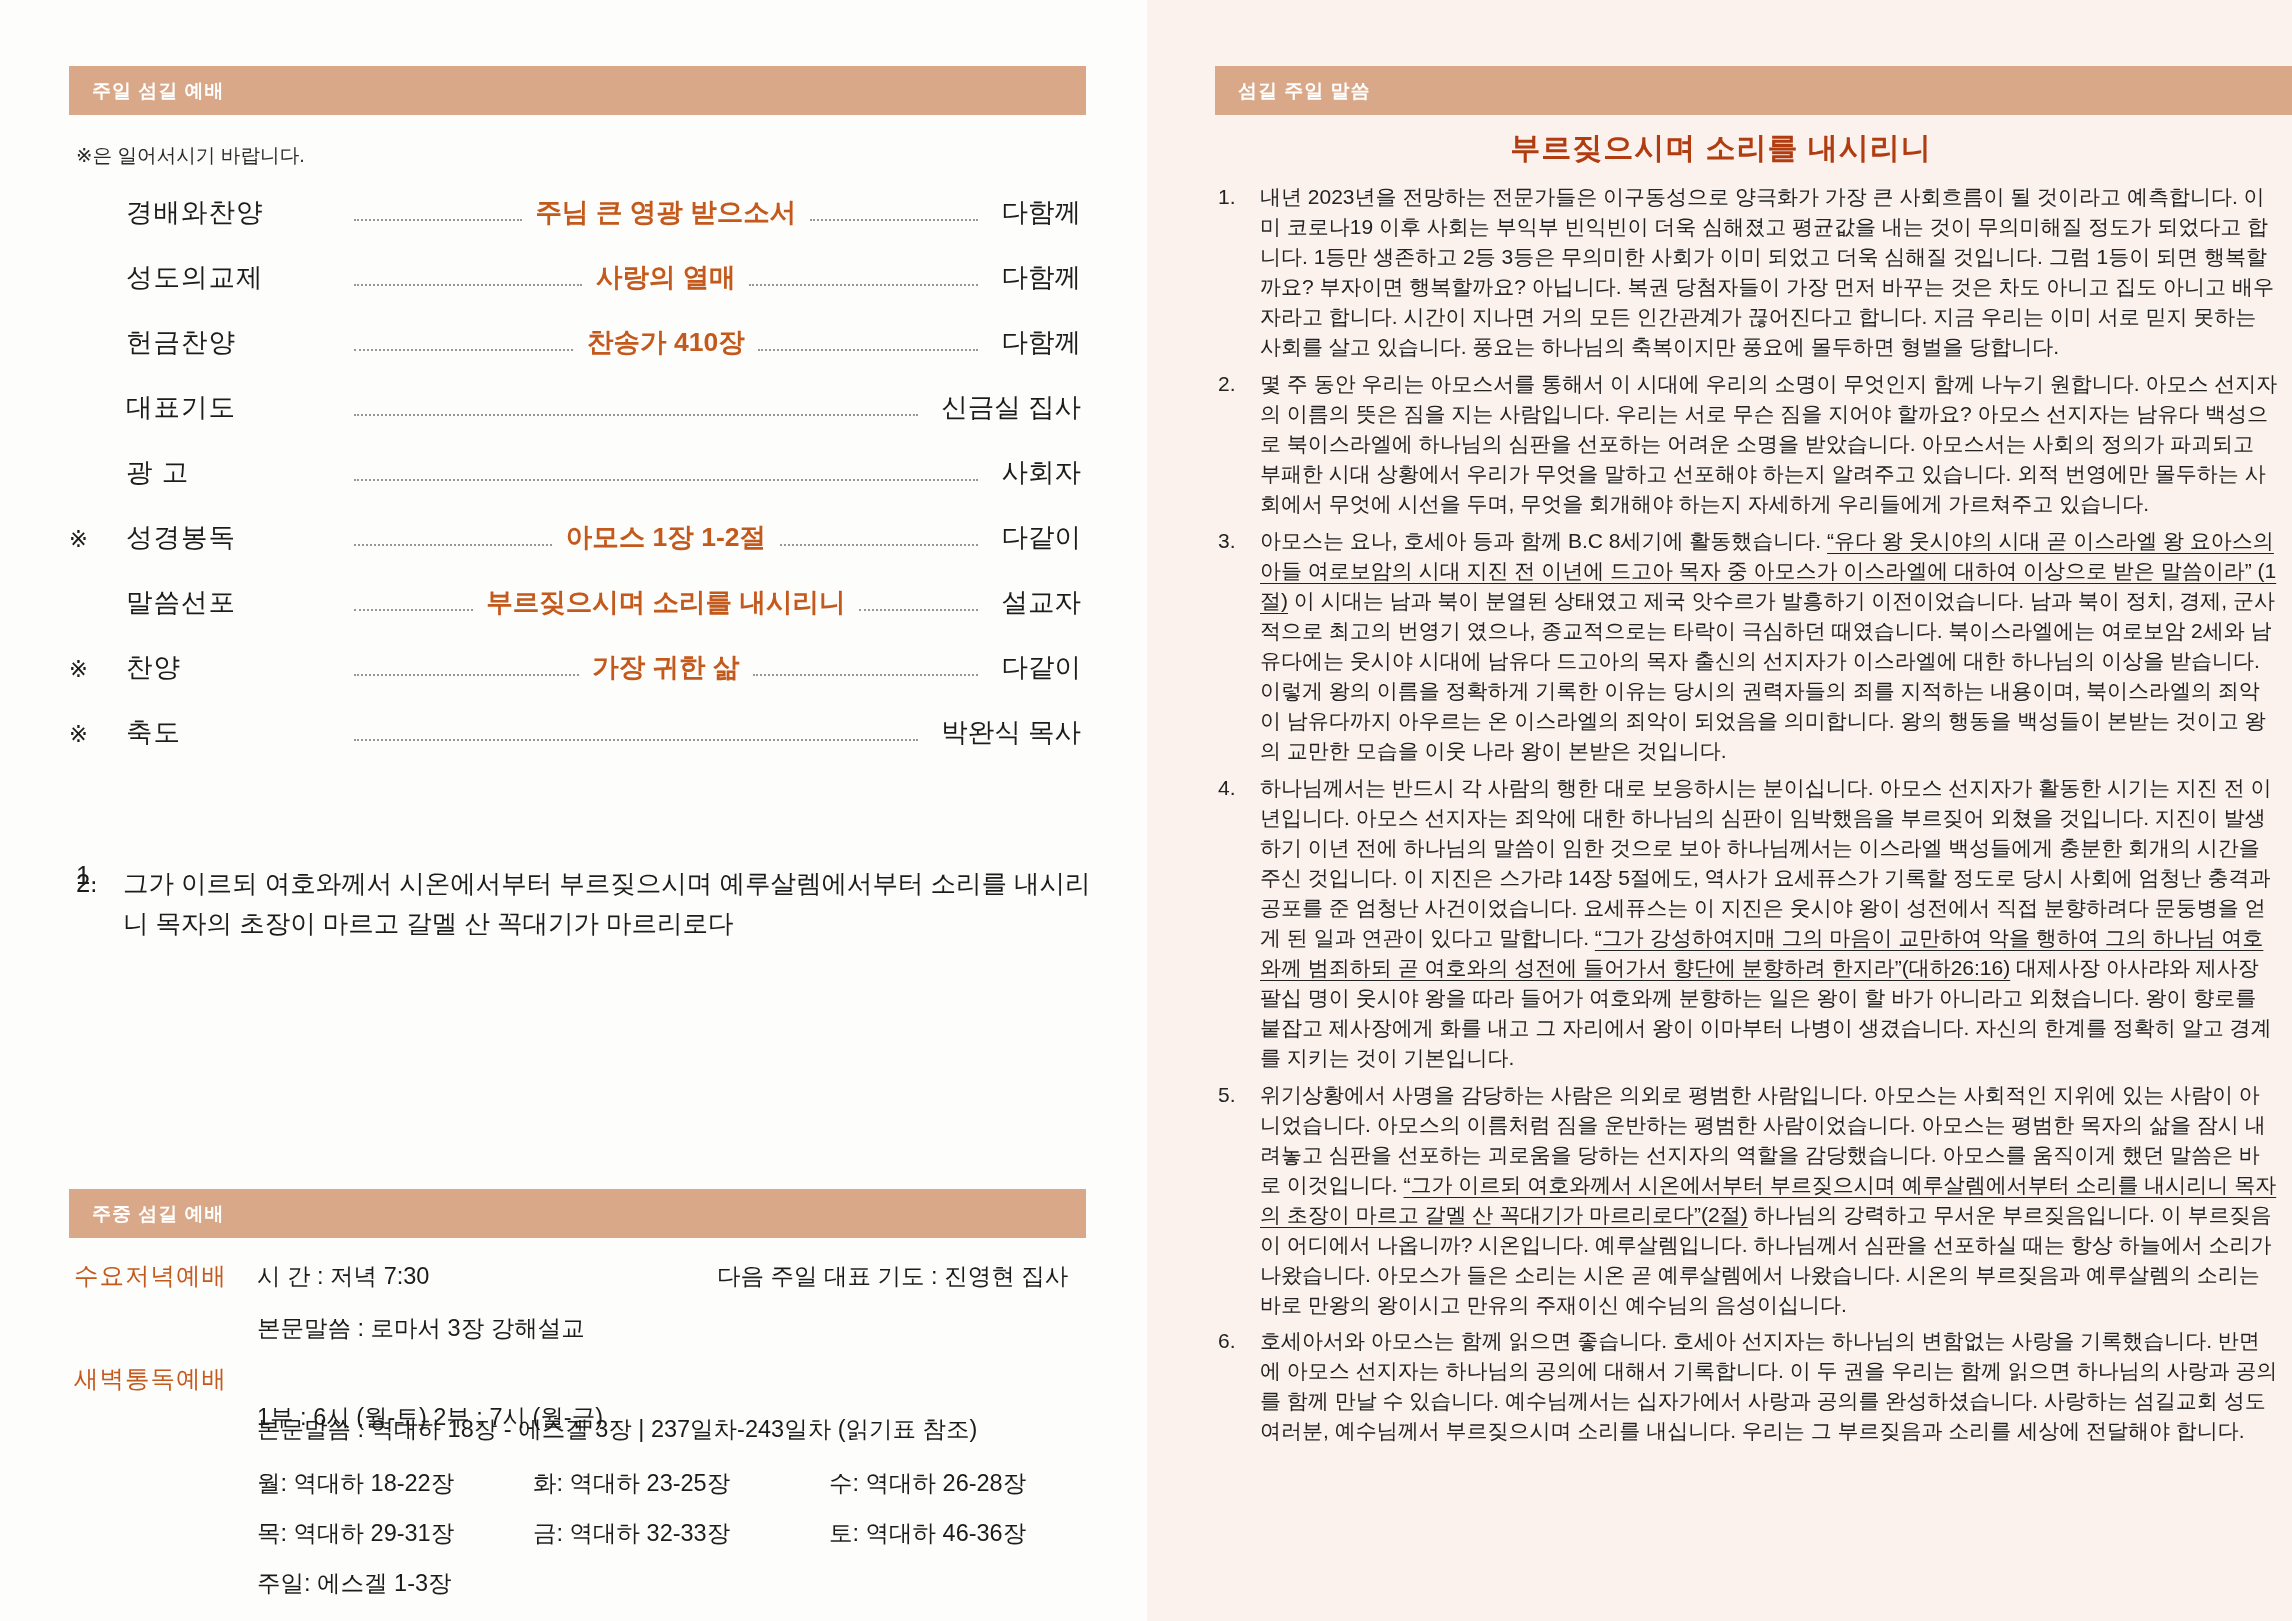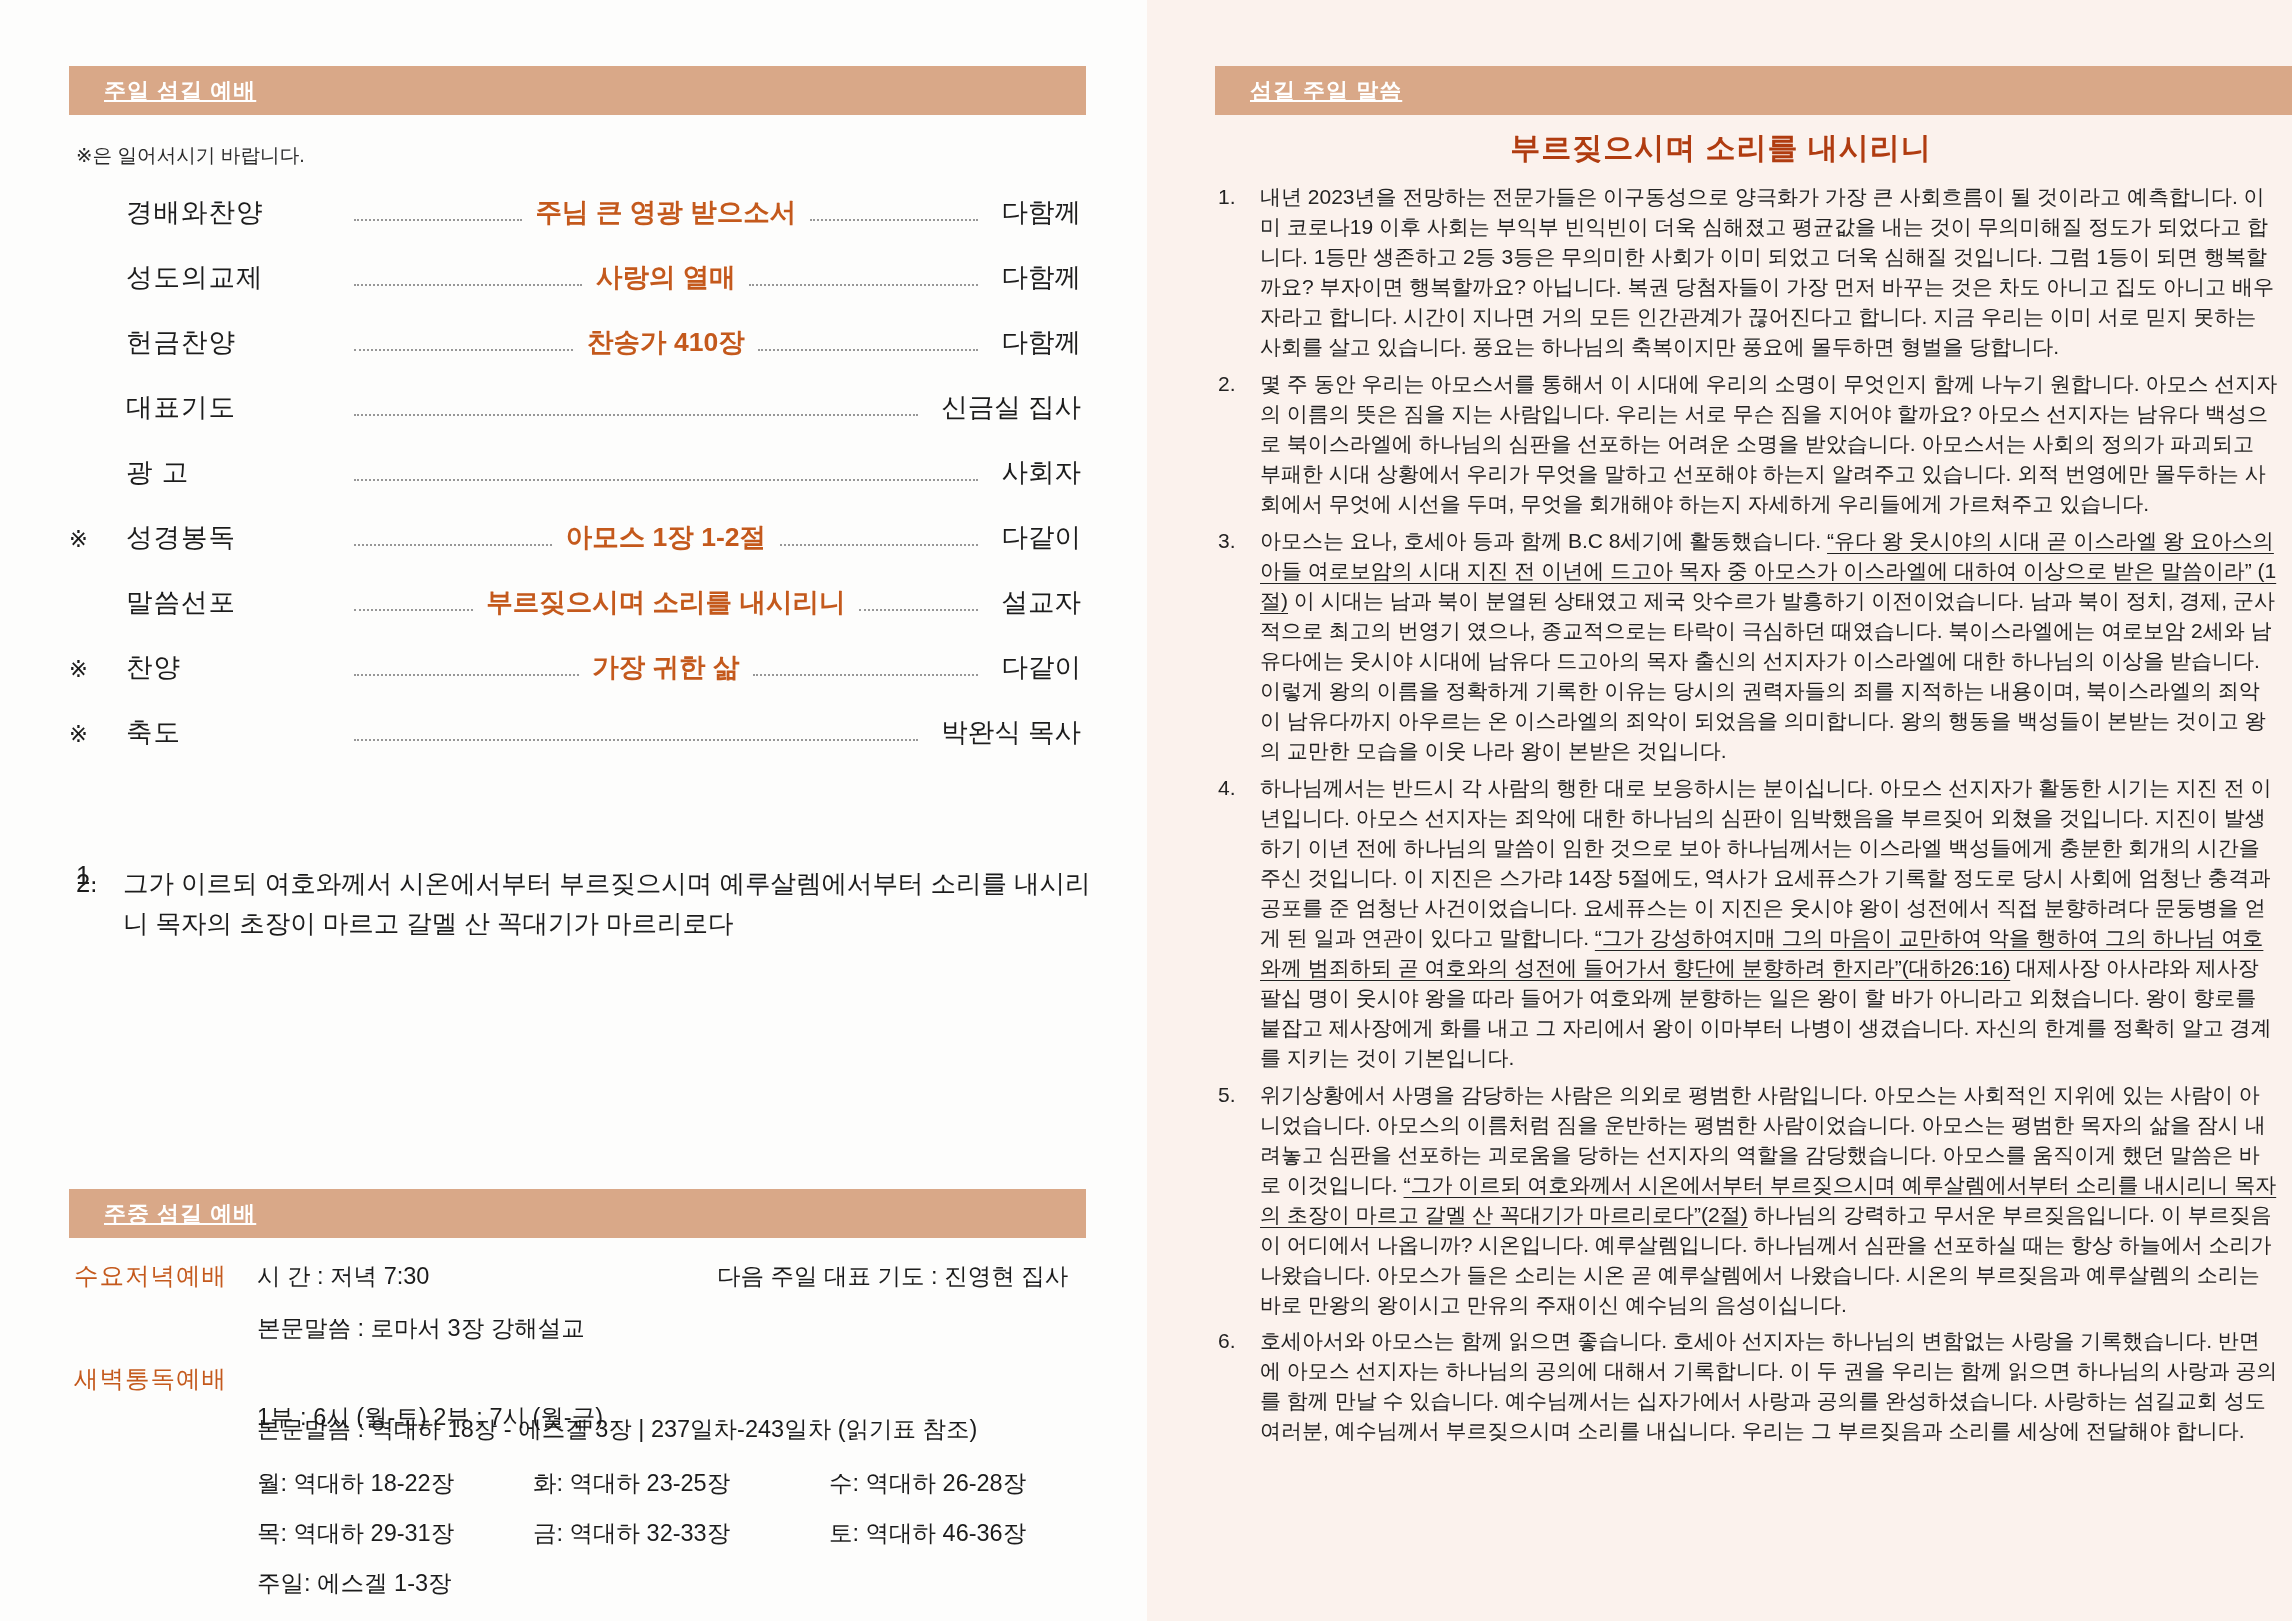--- a/index.html
+++ b/index.html
@@ -5,22 +5,22 @@
   html,body{margin:0;padding:0;}
   body{
     width:2293px;height:1621px;position:relative;overflow:hidden;
     background:#fdfdfc;
     font-family:"Liberation Sans","DejaVu Sans",sans-serif;
     color:#1c1c1c;
   }
   .right-bg{position:absolute;left:1147px;top:0;width:1146px;height:1621px;background:#fbf2ed;}
   .bar{
     position:absolute;height:49px;background:var(--header-bg,#d9a888);
-    color:#fff;font-weight:bold;font-size:22px;line-height:49px;
-    padding-left:35px;box-sizing:border-box;letter-spacing:1px;text-decoration:underline;
+    color:#fff;font-weight:bold;font-size:19px;line-height:49px;
+    padding-left:23px;box-sizing:border-box;letter-spacing:1px;
   }
   #bar-sunday{left:69px;top:66px;width:1017px;}
   #bar-week{left:69px;top:1189px;width:1017px;}
   #bar-sermon{left:1215px;top:66px;width:1216px;}
   .note{position:absolute;left:76px;top:142px;font-size:19.6px;color:#2a2a2a;}
 
   
   #order{position:absolute;left:69px;top:194px;width:1012px;}
   .order-row{display:flex;align-items:flex-end;margin-bottom:29px;font-size:26.5px;}
   .star{width:57px;font-size:22.5px;padding-bottom:2px;}

